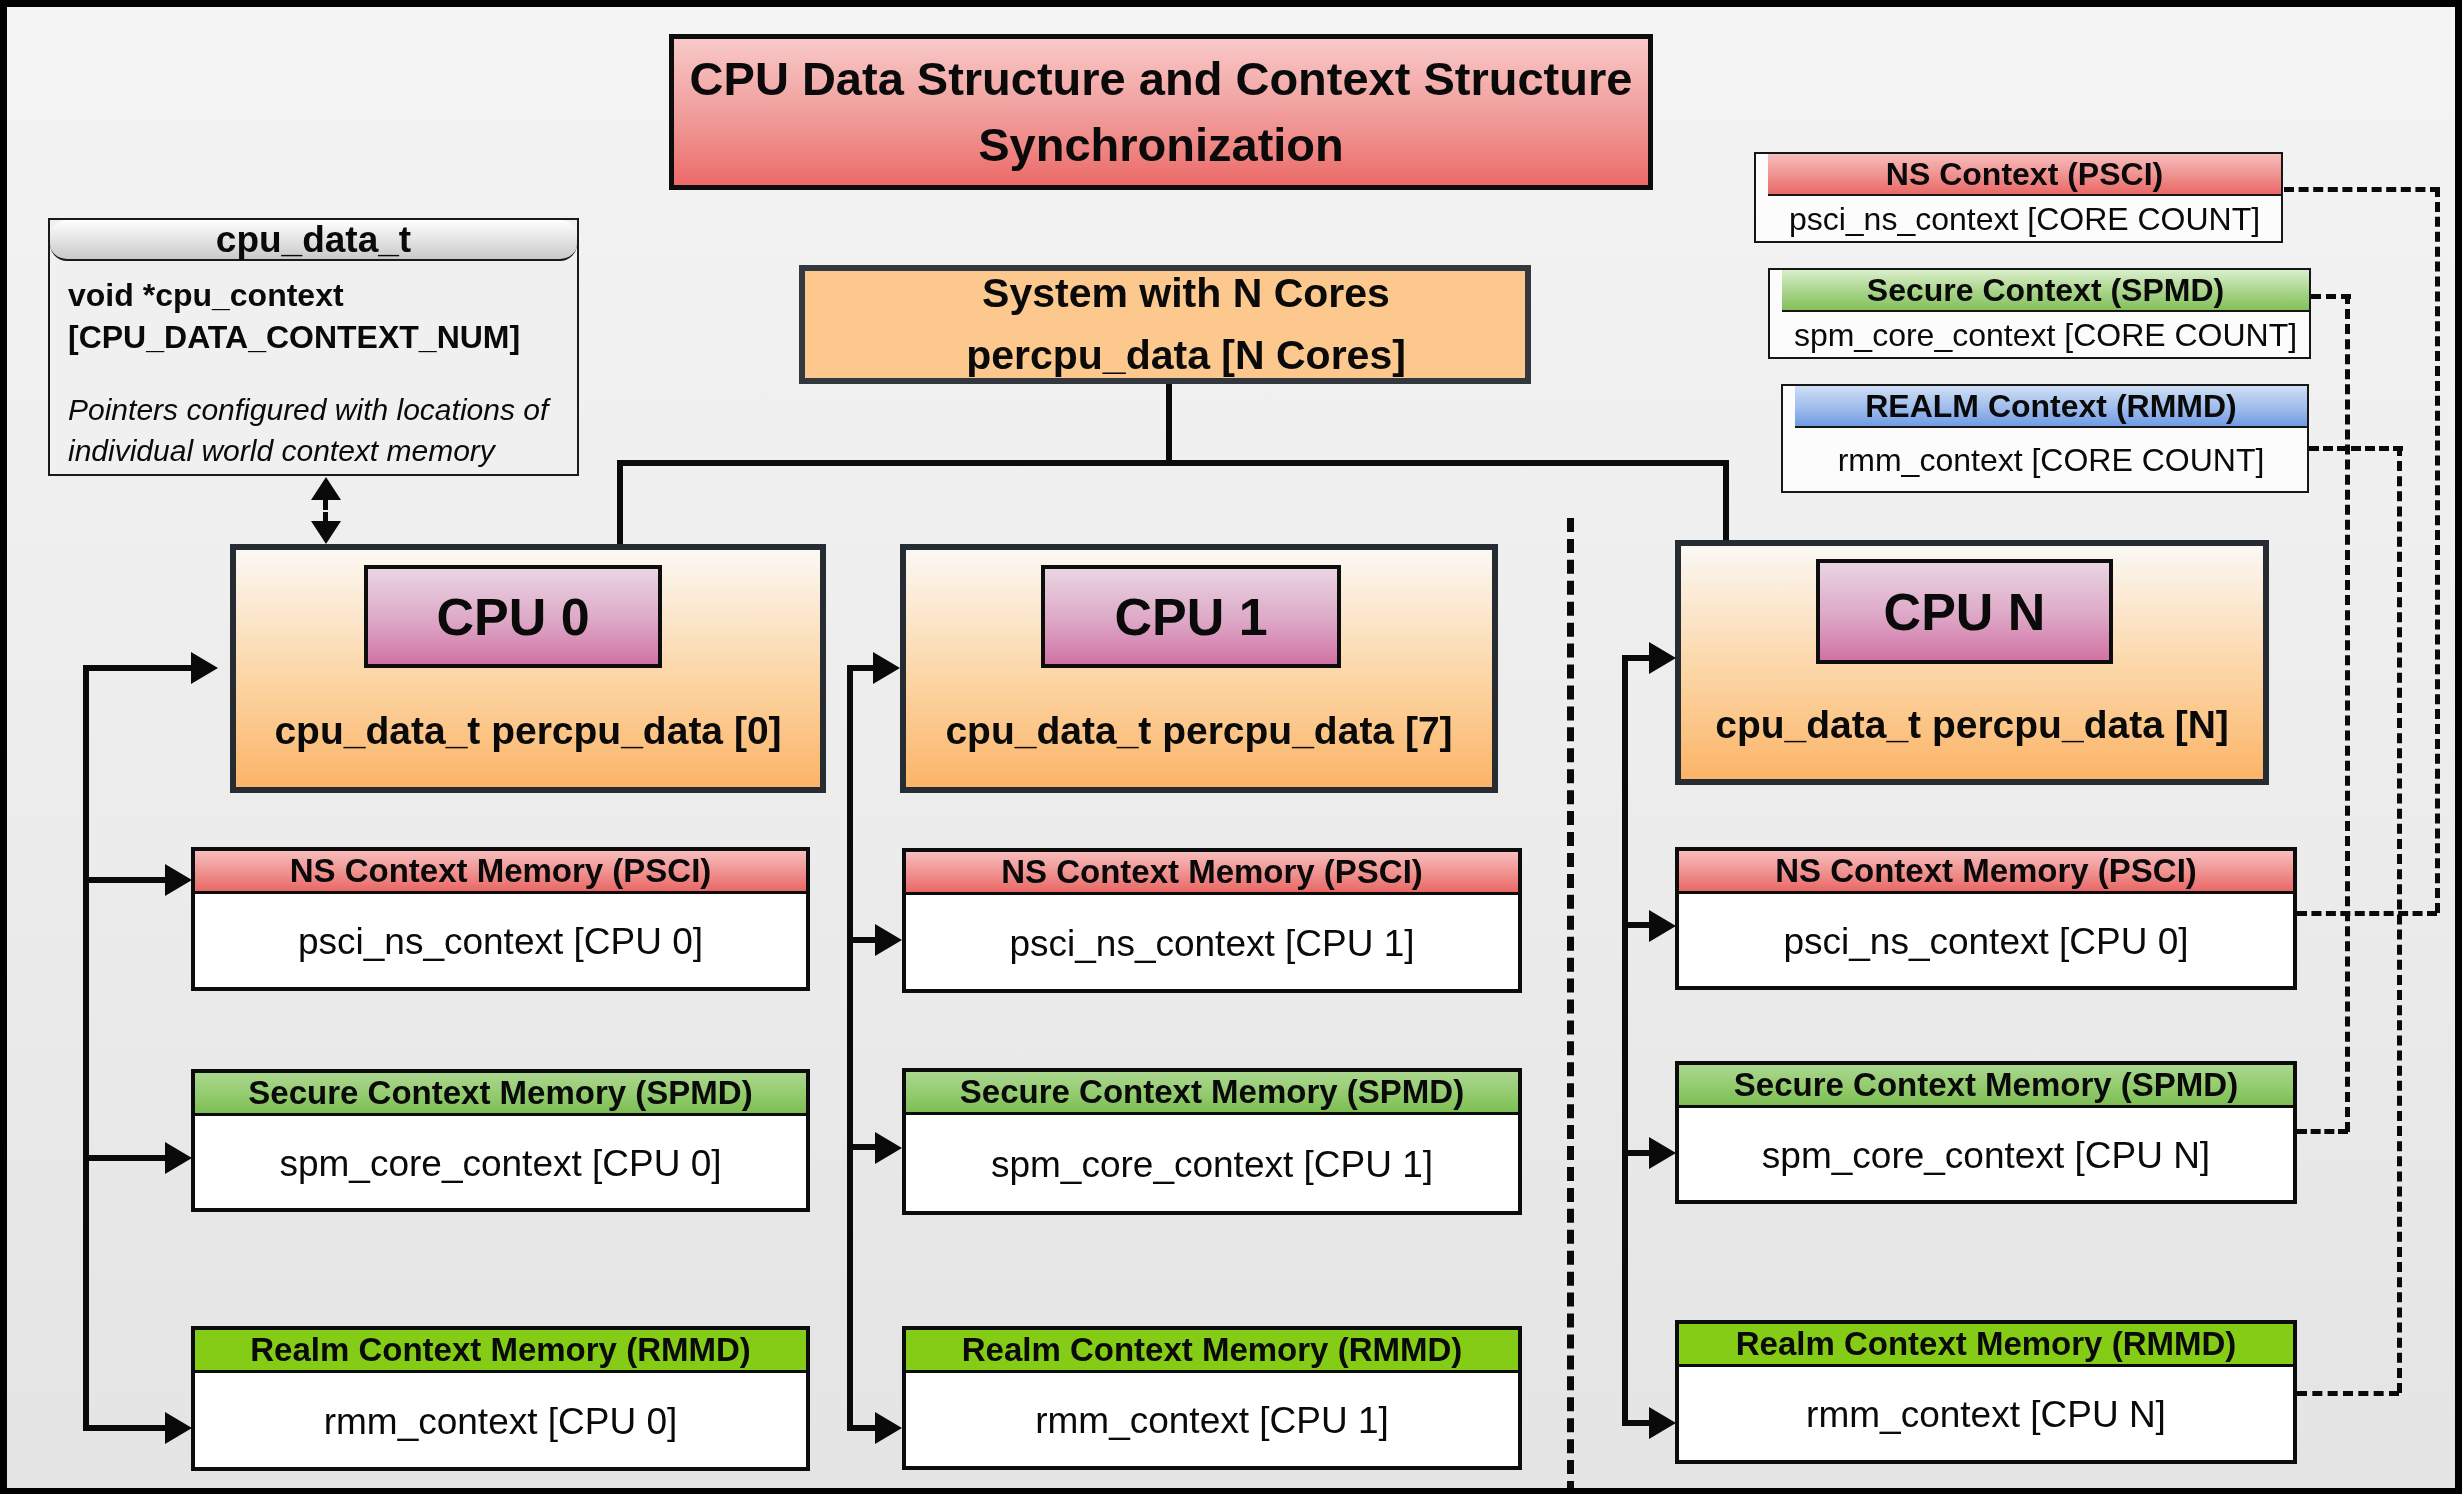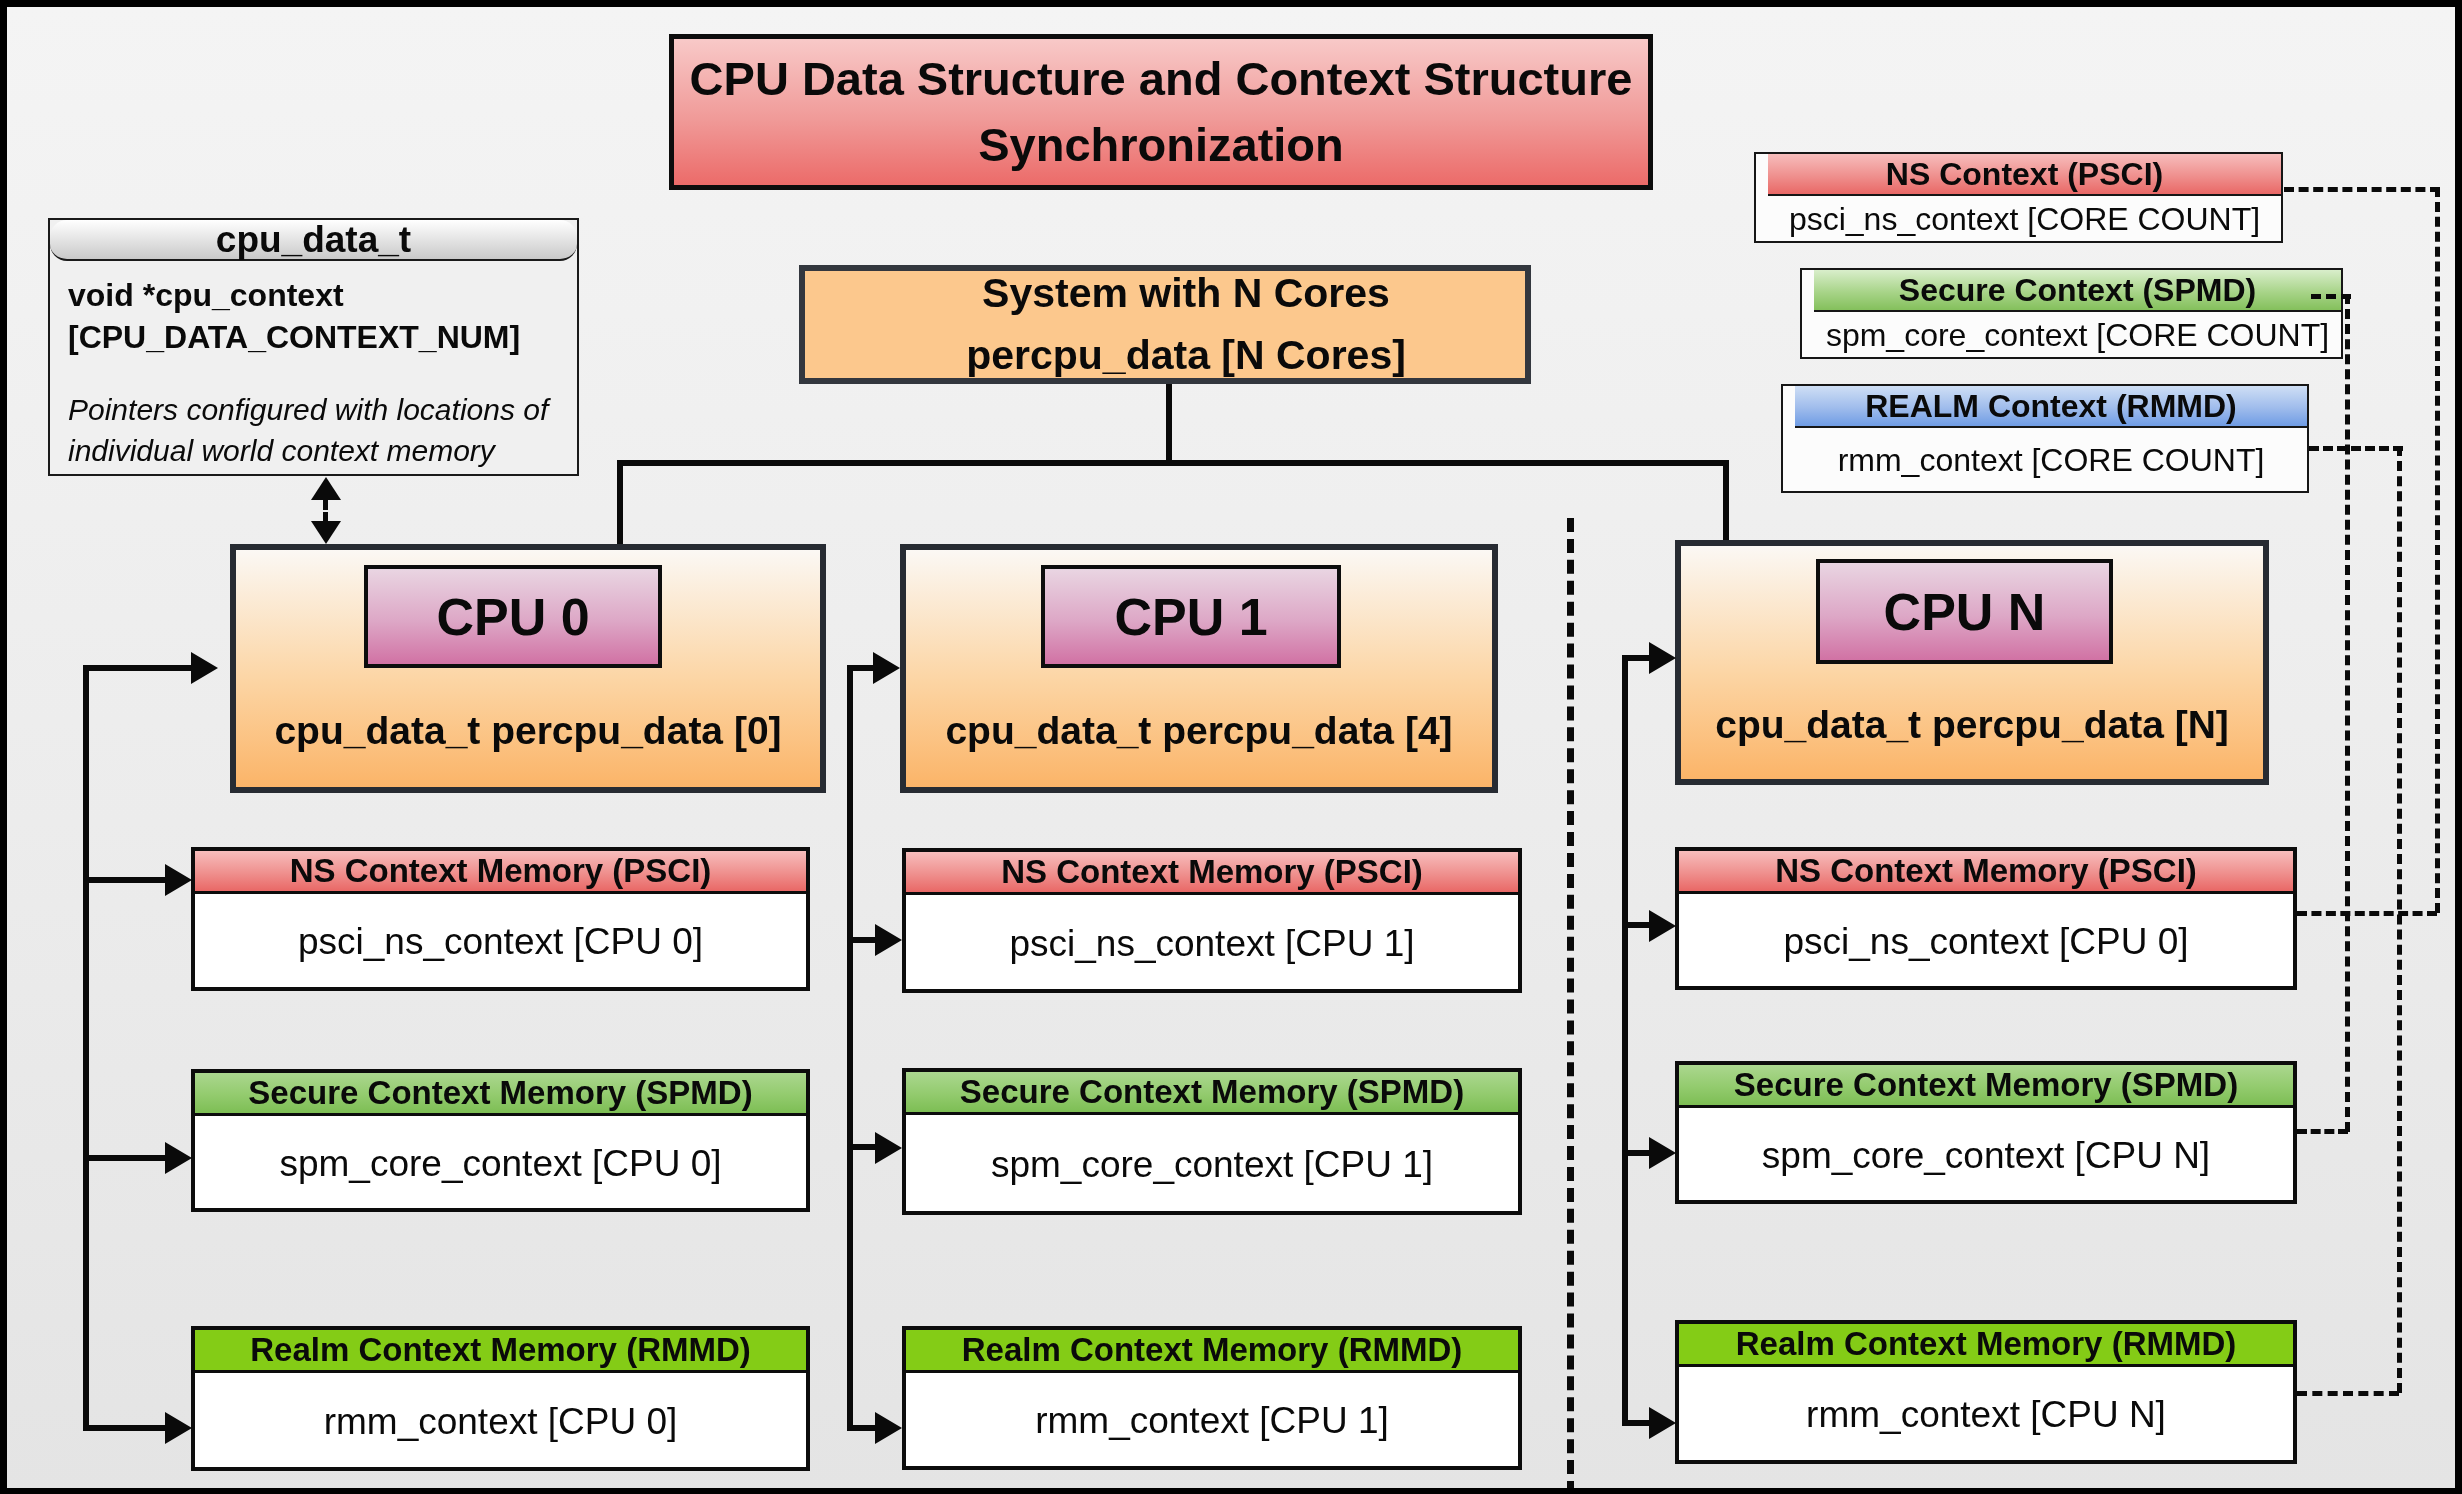--- a/index.html
+++ b/index.html
@@ -91,21 +91,21 @@
     <div>
       <div>System with N Cores</div>
       <div>percpu_data [N Cores]</div>
     </div>
   </div>
 
   <div class="abs legbox" style="left:1747px;top:145px;width:529px;height:91px;">
     <div class="hdr h-red center">NS Context  (PSCI)</div>
     <div class="bodytxt center">psci_ns_context [CORE COUNT]</div>
   </div>
-  <div class="abs legbox" style="left:1761px;top:261px;width:543px;height:91px;margin-left:32px;">
+  <div class="abs legbox" style="left:1761px;top:261px;width:543px;height:91px;">
     <div class="hdr h-green-l center">Secure Context (SPMD)</div>
     <div class="bodytxt center">spm_core_context [CORE COUNT]</div>
   </div>
   <div class="abs legbox" style="left:1774px;top:377px;width:528px;height:109px;">
     <div class="hdr h-blue-l center">REALM Context (RMMD)</div>
     <div class="bodytxt center">rmm_context [CORE COUNT]</div>
   </div>
 
   <div class="abs vline" style="left:1159px;top:377px;width:6.2px;height:79px;"></div>
   <div class="abs hline" style="left:610px;top:453px;width:1112px;height:6.2px;"></div>
@@ -136,21 +136,21 @@
   <div class="abs arrow-r" style="left:184px;top:645px;"></div>
   <div class="abs hline" style="left:76px;top:870px;width:84px;height:6.2px;"></div>
   <div class="abs arrow-r" style="left:158px;top:857px;"></div>
   <div class="abs hline" style="left:76px;top:1148px;width:84px;height:6.2px;"></div>
   <div class="abs arrow-r" style="left:158px;top:1135px;"></div>
   <div class="abs hline" style="left:76px;top:1418px;width:84px;height:6.2px;"></div>
   <div class="abs arrow-r" style="left:158px;top:1405px;"></div>
 
   <div class="abs cpu-outer" style="left:893px;top:537px;width:598px;height:249px;text-decoration:underline;">
     <div class="abs center cpu-inner" style="left:135px;top:15px;width:300px;height:103px;">CPU 1</div>
-    <div class="abs center cpu-label" style="left:0;right:0;top:150px;height:62px;">cpu_data_t percpu_data [4]</div>
+    <div class="abs center cpu-label" style="left:0;right:0;top:150px;height:62px;">cpu_data_t percpu_data [7]</div>
   </div>
   <div class="abs membox" style="left:895px;top:841px;width:620px;height:145px;">
     <div class="hdr h-red center">NS Context Memory (PSCI)</div>
     <div class="bodytxt center">psci_ns_context [CPU 1]</div>
   </div>
   <div class="abs membox" style="left:895px;top:1061px;width:620px;height:147px;">
     <div class="hdr h-green center">Secure Context Memory (SPMD)</div>
     <div class="bodytxt center">spm_core_context [CPU 1]</div>
   </div>
   <div class="abs membox" style="left:895px;top:1319px;width:620px;height:144px;">

